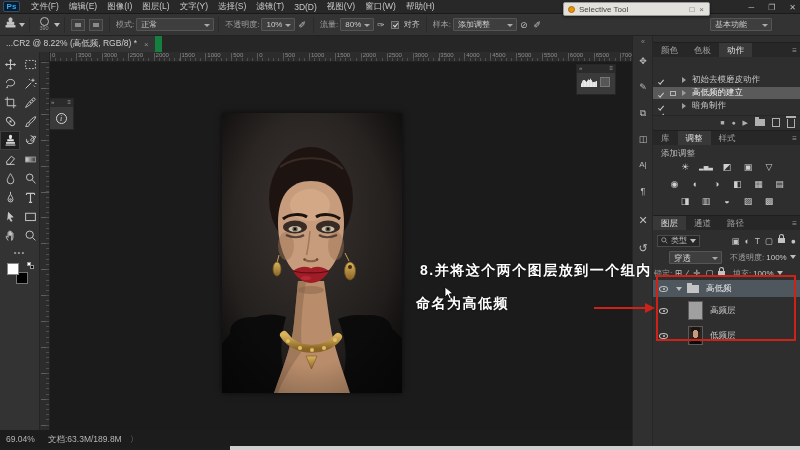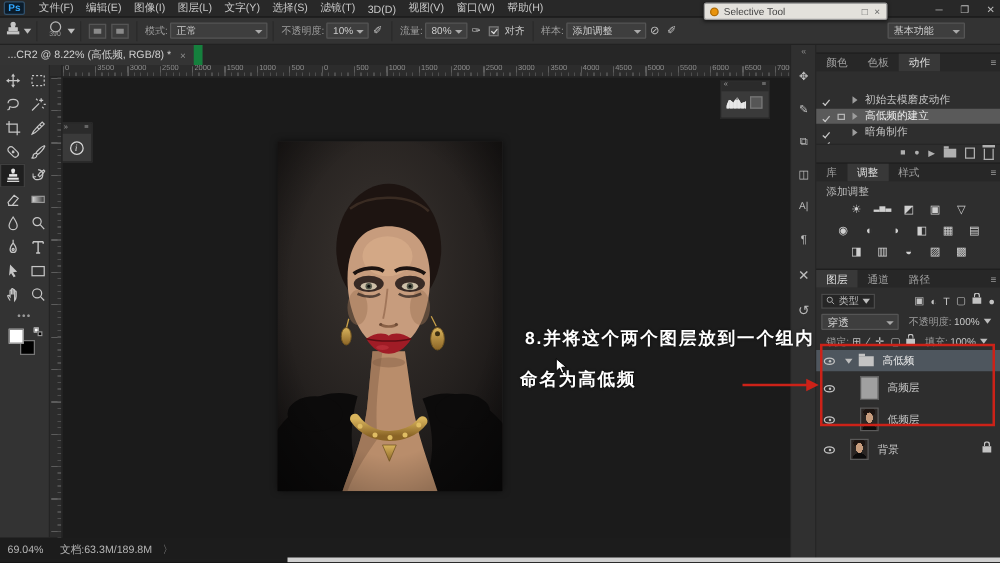--- a/index.html
+++ b/index.html
@@ -559,27 +559,27 @@
         </div>
         <span style="flex:1"></span>
         <span class="lfico">▣</span>
         <span class="lfico">◐</span>
         <span class="lfico">T</span>
         <span class="lfico">▢</span>
         <span class="lockico" style="margin:0 3px"></span>
         <span class="lfico" style="margin-right:5px">●</span>
       </div>
       <div class="lrow" style="top:214px;height:14px">
-        <div class="dd" style="width:62px;margin-left:4px"><span>穿透</span></div>
+        <div class="dd" style="width:53px;margin-left:16px"><span>穿透</span></div>
         <span style="margin-left:8px;font-size:8px;color:#9f9f9f">不透明度:</span>
         <span style="margin-left:2px;font-size:8px">100%</span>
         <span class="tri-d" style="margin-left:3px"></span>
       </div>
       <div class="lrow" style="top:230px;height:14px">
-        <span style="margin-left:8px;font-size:8px;color:#9f9f9f">锁定:</span>
+        <span style="margin-left:1px;font-size:8px;color:#9f9f9f">锁定:</span>
         <span class="lfico">⊞</span>
         <span class="lfico">∕</span>
         <span class="lfico">✛</span>
         <span class="lfico">▢</span>
         <span class="lockico" style="margin:0 2px"></span>
         <span style="margin-left:6px;font-size:8px;color:#9f9f9f">填充:</span>
         <span style="margin-left:2px;font-size:8px">100%</span>
         <span class="tri-d" style="margin-left:3px"></span>
       </div>
       <div class="lrow grouprow" style="top:244px;height:17px">
@@ -591,27 +591,20 @@
       <div class="lrow" style="top:263px;height:23px">
         <span class="eye" style="margin-left:6px"></span>
         <span class="lthumb thumb-gray" style="margin-left:20px"></span>
         <span style="margin-left:7px">高频层</span>
       </div>
       <div class="lrow" style="top:288px;height:23px">
         <span class="eye" style="margin-left:6px"></span>
         <span class="lthumb thumb-photo" style="margin-left:20px"></span>
         <span style="margin-left:7px">低频层</span>
       </div>
-      <div class="lrow" style="top:313px;height:21px">
-        <span class="eye" style="margin-left:6px"></span>
-        <span class="lthumb thumb-photo" style="margin-left:12px;height:17px"></span>
-        <span style="margin-left:7px">背景</span>
-        <span style="flex:1"></span>
-        <span class="lockico" style="margin-right:8px"></span>
-      </div>
     </div>
   </div>
 
   <div class="statusbar">
     <span style="left:6px">69.04%</span>
     <span style="left:48px">文档:63.3M/189.8M</span>
     <span style="left:130px;color:#8a8a8a">〉</span>
   </div>
   <div class="bottomstrip"></div>
 

